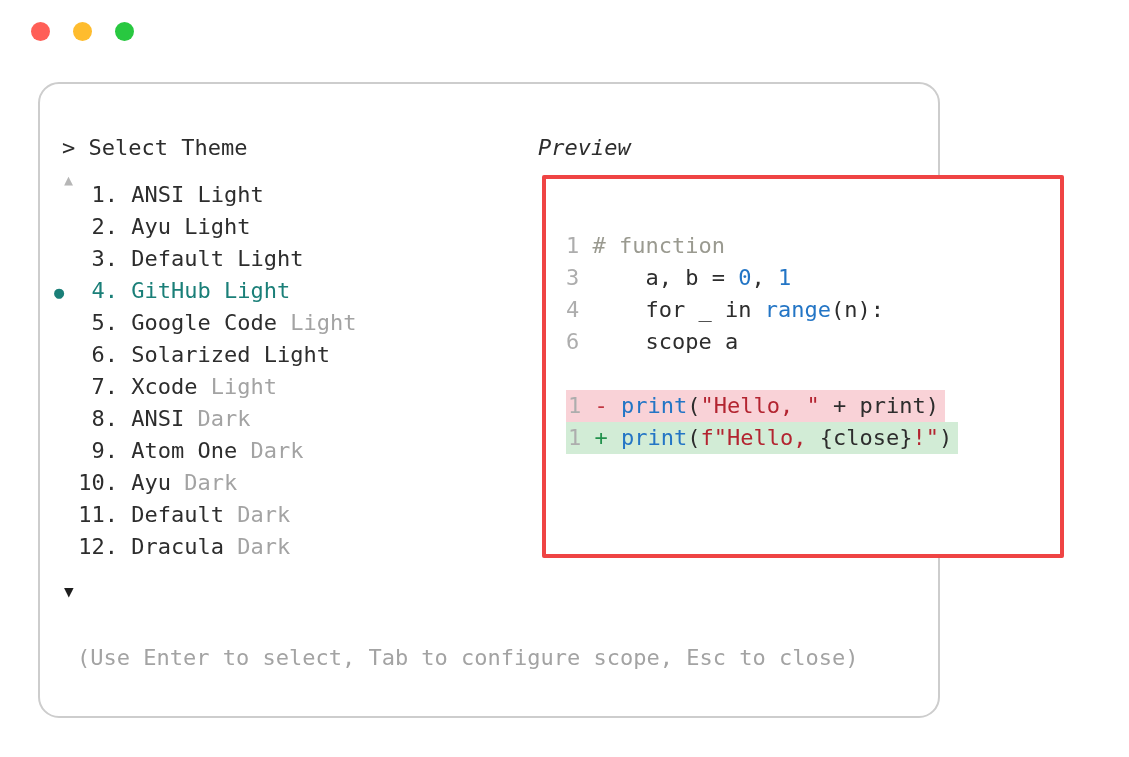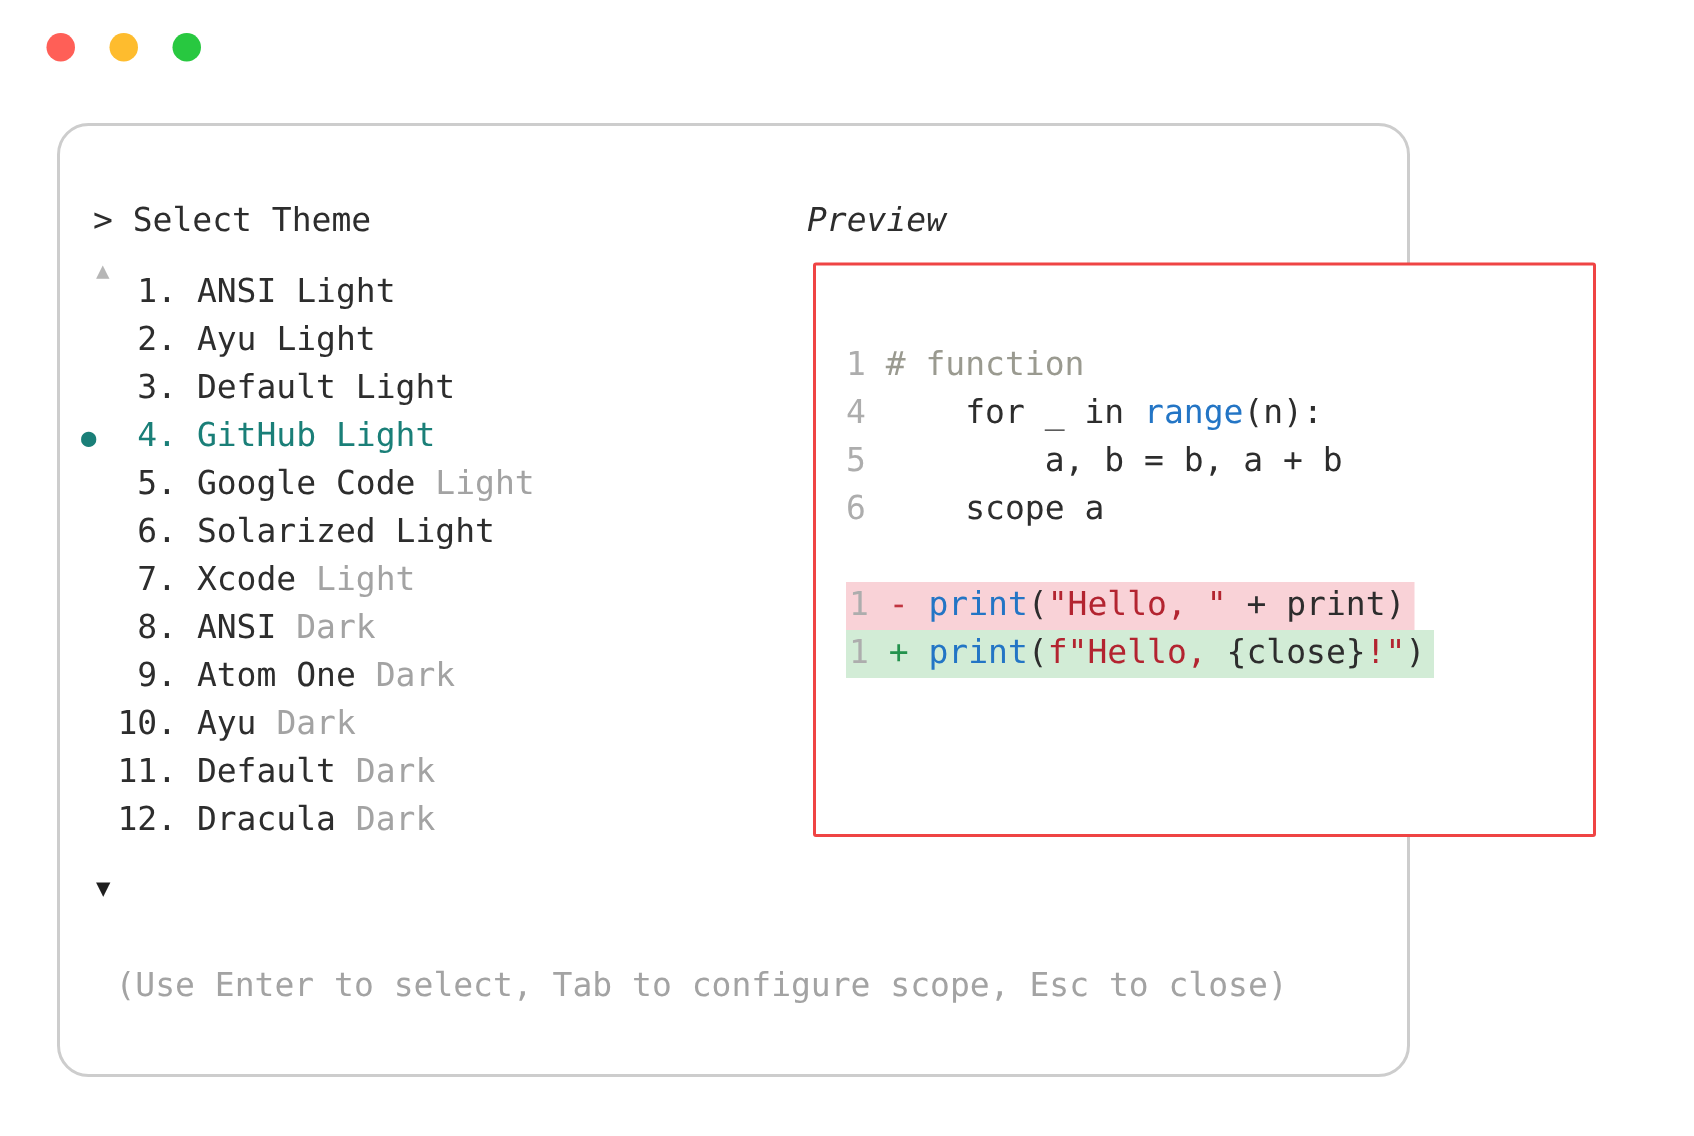--- a/index.html
+++ b/index.html
@@ -39,21 +39,21 @@
   .num { display: inline-block; width: 40px; text-align: right; }
   .variant.muted { color: var(--text-muted, #a3a3a3); }
   .theme-item.selected .num,
   .theme-item.selected .tname,
   .theme-item.selected .variant { color: var(--selected-accent, #1a7f78); }
 
   .preview-label { position: absolute; left: 498px; top: 48px; font-style: italic; }
   .preview-box {
     position: absolute; left: 502px; top: 91px;
     width: 522px; height: 383px;
-    border: 2px solid #ef4444; border-radius: 2px;
+    border: 4px solid #ef4444; border-radius: 2px;
     background: #fff;
   }
   .code { padding: 51px 0 0 20px; }
   .code-line { white-space: pre; height: 32px; line-height: 32px; }
   .lnum { color: var(--line-number, #adadad); }
   .tok-comment { color: var(--tok-comment, #9a9a90); }
   .tok-red     { color: var(--tok-red, #b32430); }
   .tok-blue    { color: var(--tok-blue, #2375c5); }
   .tok-default { color: var(--tok-default, #2d2d2d); }
   .diff-lines { margin-top: 32px; }
@@ -85,22 +85,22 @@
     <div class="theme-list"><div class="theme-item"><span class="bullet"></span><span class="num">1.</span> <span class="tname">ANSI</span> <span class="variant">Light</span></div><div class="theme-item"><span class="bullet"></span><span class="num">2.</span> <span class="tname">Ayu</span> <span class="variant">Light</span></div><div class="theme-item"><span class="bullet"></span><span class="num">3.</span> <span class="tname">Default</span> <span class="variant">Light</span></div><div class="theme-item selected"><span class="bullet">●</span><span class="num">4.</span> <span class="tname">GitHub</span> <span class="variant">Light</span></div><div class="theme-item"><span class="bullet"></span><span class="num">5.</span> <span class="tname">Google Code</span> <span class="variant muted">Light</span></div><div class="theme-item"><span class="bullet"></span><span class="num">6.</span> <span class="tname">Solarized</span> <span class="variant">Light</span></div><div class="theme-item"><span class="bullet"></span><span class="num">7.</span> <span class="tname">Xcode</span> <span class="variant muted">Light</span></div><div class="theme-item"><span class="bullet"></span><span class="num">8.</span> <span class="tname">ANSI</span> <span class="variant muted">Dark</span></div><div class="theme-item"><span class="bullet"></span><span class="num">9.</span> <span class="tname">Atom One</span> <span class="variant muted">Dark</span></div><div class="theme-item"><span class="bullet"></span><span class="num">10.</span> <span class="tname">Ayu</span> <span class="variant muted">Dark</span></div><div class="theme-item"><span class="bullet"></span><span class="num">11.</span> <span class="tname">Default</span> <span class="variant muted">Dark</span></div><div class="theme-item"><span class="bullet"></span><span class="num">12.</span> <span class="tname">Dracula</span> <span class="variant muted">Dark</span></div></div>
 
     <div class="scroll-down">▼</div>
 
     <div class="preview-label">Preview</div>
 
     <div class="preview-box">
       <div class="code">
         <div>
             <div class="code-line"><span class="lnum">1</span> <span class="tok-comment"># function</span></div>
+            <div class="code-line"><span class="lnum">3</span> <span class="tok-default">    a, b = </span><span class="tok-blue">0</span><span class="tok-default">, </span><span class="tok-blue">1</span></div>
             <div class="code-line"><span class="lnum">4</span> <span class="tok-default">    for _ in </span><span class="tok-blue">range</span><span class="tok-default">(n):</span></div>
-            <div class="code-line"><span class="lnum">5</span> <span class="tok-default">        a, b = b, a + b</span></div>
             <div class="code-line"><span class="lnum">6</span> <span class="tok-default">    scope a</span></div>
           </div>
         <div class="diff-lines">
             <div class="code-line"><span class="hl removed"><span class="lnum">1</span> <span class="marker removed">-</span> <span class="tok-blue">print</span><span class="tok-default">(</span><span class="tok-red">"Hello, "</span><span class="tok-default"> + print)</span></span></div>
             <div class="code-line"><span class="hl added"><span class="lnum">1</span> <span class="marker added">+</span> <span class="tok-blue">print</span><span class="tok-default">(</span><span class="tok-red">f"Hello, </span><span class="tok-default">{close}</span><span class="tok-red">!"</span><span class="tok-default">)</span></span></div>
           </div>
       </div>
     </div>
 
     <div class="footer">(Use Enter to select, Tab to configure scope, Esc to close)</div>

